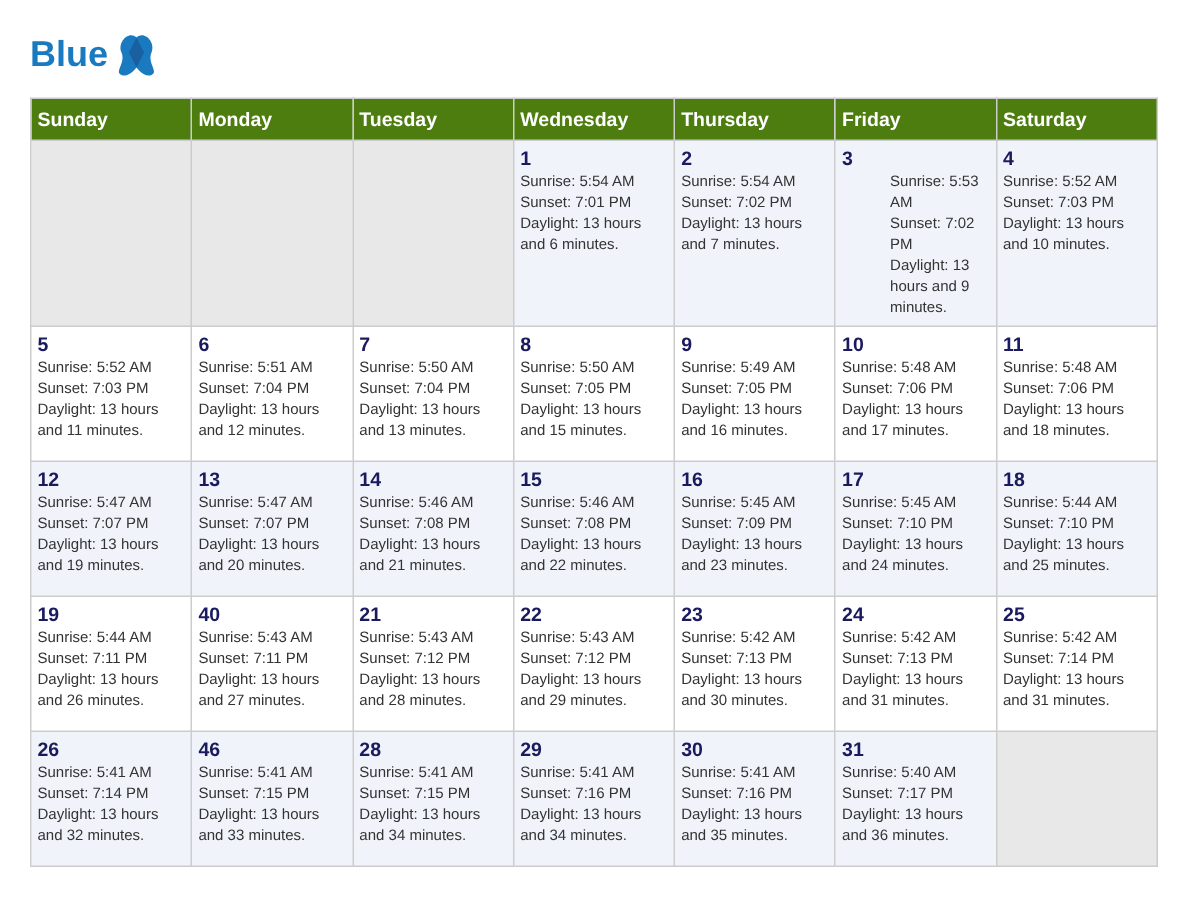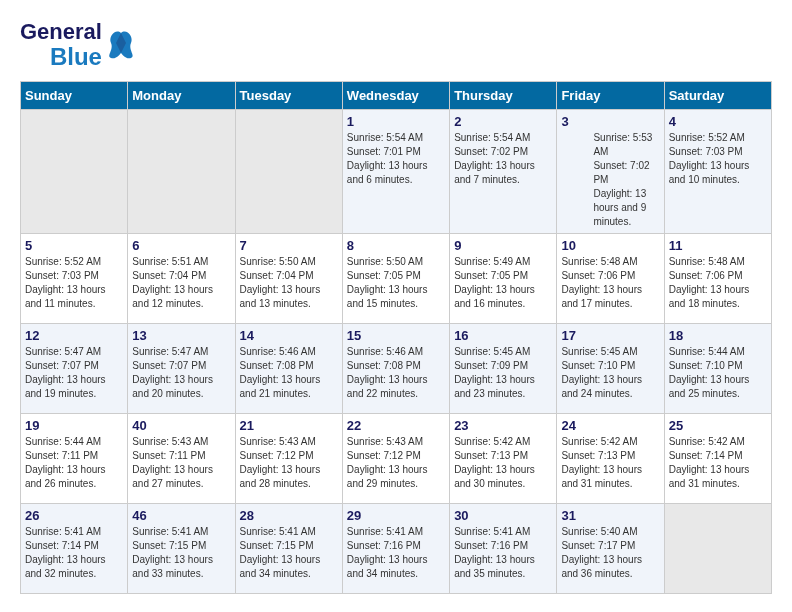--- a/index.html
+++ b/index.html
@@ -32,21 +32,21 @@
     .location {
       font-size: 16px;
       color: #333;
     }
     table {
       width: 100%;
       border-collapse: collapse;
       font-size: 11px;
     }
     thead tr th {
-      background-color: #0369a1;
+      background-color: #4d7c0f;
       color: #fff;
       font-weight: bold;
       padding: 6px 4px;
       text-align: left;
       border: 1px solid #ccc;
       font-size: 13px;
     }
     tbody tr td {
       border: 1px solid #ccc;
       vertical-align: top;
@@ -75,21 +75,20 @@
       background-color: #e8e8e8 !important;
     }
   </style>
 </head>
 <body>
 
 <div class="header">
   <div class="logo">
     <div style="display:flex; align-items:center; gap:4px;">
       <div style="display:flex; flex-direction:column; align-items:flex-end;">
-        <span style="font-size:22px; font-weight:bold; color:#1a1a5e; line-height:1.1;">General</span>
         <span style="font-size:24px; font-weight:bold; color:#1a7abf; line-height:1.1;">Blue</span>
       </div>
       <svg width="30" height="35" viewBox="0 0 30 35">
         <path d="M15 5 C10 0, 2 8, 5 15 C8 22, 0 28, 5 30 C10 32, 15 25, 15 25 C15 25, 20 32, 25 30 C30 28, 22 22, 25 15 C28 8, 20 0, 15 5Z" fill="#1a7abf"></path>
         <path d="M15 5 L20 15 L15 25 L10 15 Z" fill="#1a5fa0"></path>
       </svg>
     </div>
   </div>
   <div class="title-block">
     <div class="month-title"></div>

